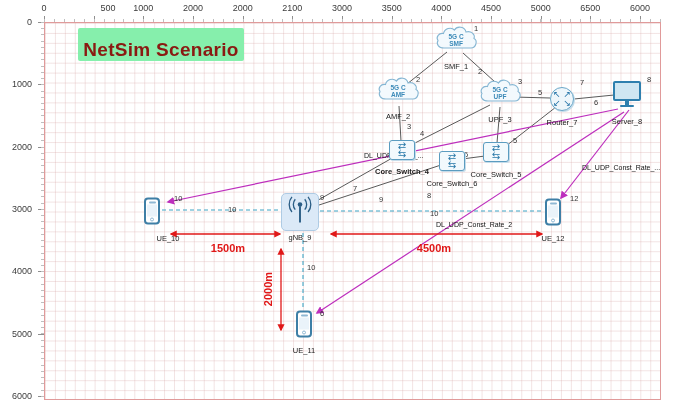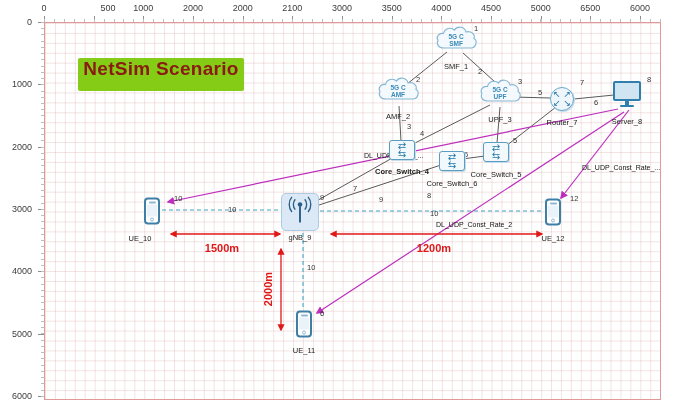--- a/index.html
+++ b/index.html
@@ -63,22 +63,22 @@
 
   .gnb-icon{width:38px;height:38px;background:#dbe9f7;border:1px solid #aecbe4;border-radius:5px;
     display:flex;align-items:center;justify-content:center;box-sizing:border-box;}
 
   .phone-icon{width:16px;height:27px;border:2px solid #3e7fa6;border-radius:4px;background:#fff;
     box-sizing:border-box;display:flex;flex-direction:column;align-items:center;padding:2px 0 1px;}
   .ph-top{width:7px;height:2px;background:#8fb8d4;border-radius:1px;}
   .ph-screen{width:10px;flex:1;margin:1px 0;background:#eaf3fa;}
   .ph-btn{width:4px;height:4px;border-radius:50%;border:1px solid #8fb8d4;box-sizing:border-box;}
 
-  .banner{position:absolute;left:78px;top:58px;width:166px;height:33px;background:#84cc16;
-    display:flex;align-items:flex-start;justify-content:center;z-index:6;border-radius:2px;}
+  .banner{position:absolute;left:78px;top:28px;width:166px;height:33px;background:#86efac;
+    display:flex;align-items:flex-end;justify-content:center;z-index:6;border-radius:2px;}
   .banner span{font-size:19px;font-weight:bold;color:#8a1a12;letter-spacing:.3px;}
 </style>
 </head>
 <body>
 
 <div class="stage">
   <div class="canvas"></div>
 
   <div class="top-ruler" id="topRuler">
       <span class="tick-label" style="left: 0px;">0</span>
@@ -153,22 +153,22 @@
       <line x1="624" y1="112" x2="317" y2="313" class="appflow" marker-end="url(#arrM)"></line>
       <line x1="171" y1="234" x2="280" y2="234" class="dist" marker-start="url(#arrR)" marker-end="url(#arrR)"></line>
       <line x1="331" y1="234" x2="542" y2="234" class="dist" marker-start="url(#arrR)" marker-end="url(#arrR)"></line>
       <line x1="281" y1="249" x2="281" y2="330" class="dist" marker-start="url(#arrR)" marker-end="url(#arrR)"></line>
     </svg>
 
   <div class="annot-layer" id="annotLayer">
       <div class="app-label" style="left: 364px; top: 152px;">DL_UDP_Const_...</div>
       <div class="app-label" style="left: 582px; top: 164px;">DL_UDP_Const_Rate_...</div>
       <div class="app-label" style="left: 436px; top: 221px;">DL_UDP_Const_Rate_2</div>
-      <div class="dist-label" style="left: 222px; top: 248px;">1500m</div>
-      <div class="dist-label" style="left: 434px; top: 248px;">1200m</div>
+      <div class="dist-label" style="left: 228px; top: 248px;">1500m</div>
+      <div class="dist-label" style="left: 434px; top: 248px;">4500m</div>
       <div class="dist-label vert" style="left: 268px; top: 289px;">2000m</div>
       <div class="num" style="left: 474px; top: 25px;">1</div>
       <div class="num" style="left: 416px; top: 76px;">2</div>
       <div class="num" style="left: 478px; top: 68px;">2</div>
       <div class="num" style="left: 518px; top: 78px;">3</div>
       <div class="num" style="left: 407px; top: 123px;">3</div>
       <div class="num" style="left: 420px; top: 130px;">4</div>
       <div class="num" style="left: 513px; top: 137px;">5</div>
       <div class="num" style="left: 538px; top: 89px;">5</div>
       <div class="num" style="left: 464px; top: 151px;">6</div>
@@ -256,21 +256,21 @@
         </div>
       </div>
       <div class="node-label" style="left: 300px; top: 238px;">gNB_9</div>
       <div class="node-icon-wrap" style="left: 152px; top: 211px;">
         <div class="phone-icon">
     <div class="ph-top"></div>
           <div class="ph-screen"></div>
           <div class="ph-btn"></div>
         </div>
       </div>
-      <div class="node-label" style="left: 140px; top: 239px; text-align: center;">UE_10</div>
+      <div class="node-label" style="left: 168px; top: 239px; text-align: center;">UE_10</div>
       <div class="node-icon-wrap" style="left: 304px; top: 324px;">
         <div class="phone-icon">
     <div class="ph-top"></div>
           <div class="ph-screen"></div>
           <div class="ph-btn"></div>
         </div>
       </div>
       <div class="node-label" style="left: 304px; top: 351px;">UE_11</div>
       <div class="node-icon-wrap" style="left: 553px; top: 212px;">
         <div class="phone-icon">

